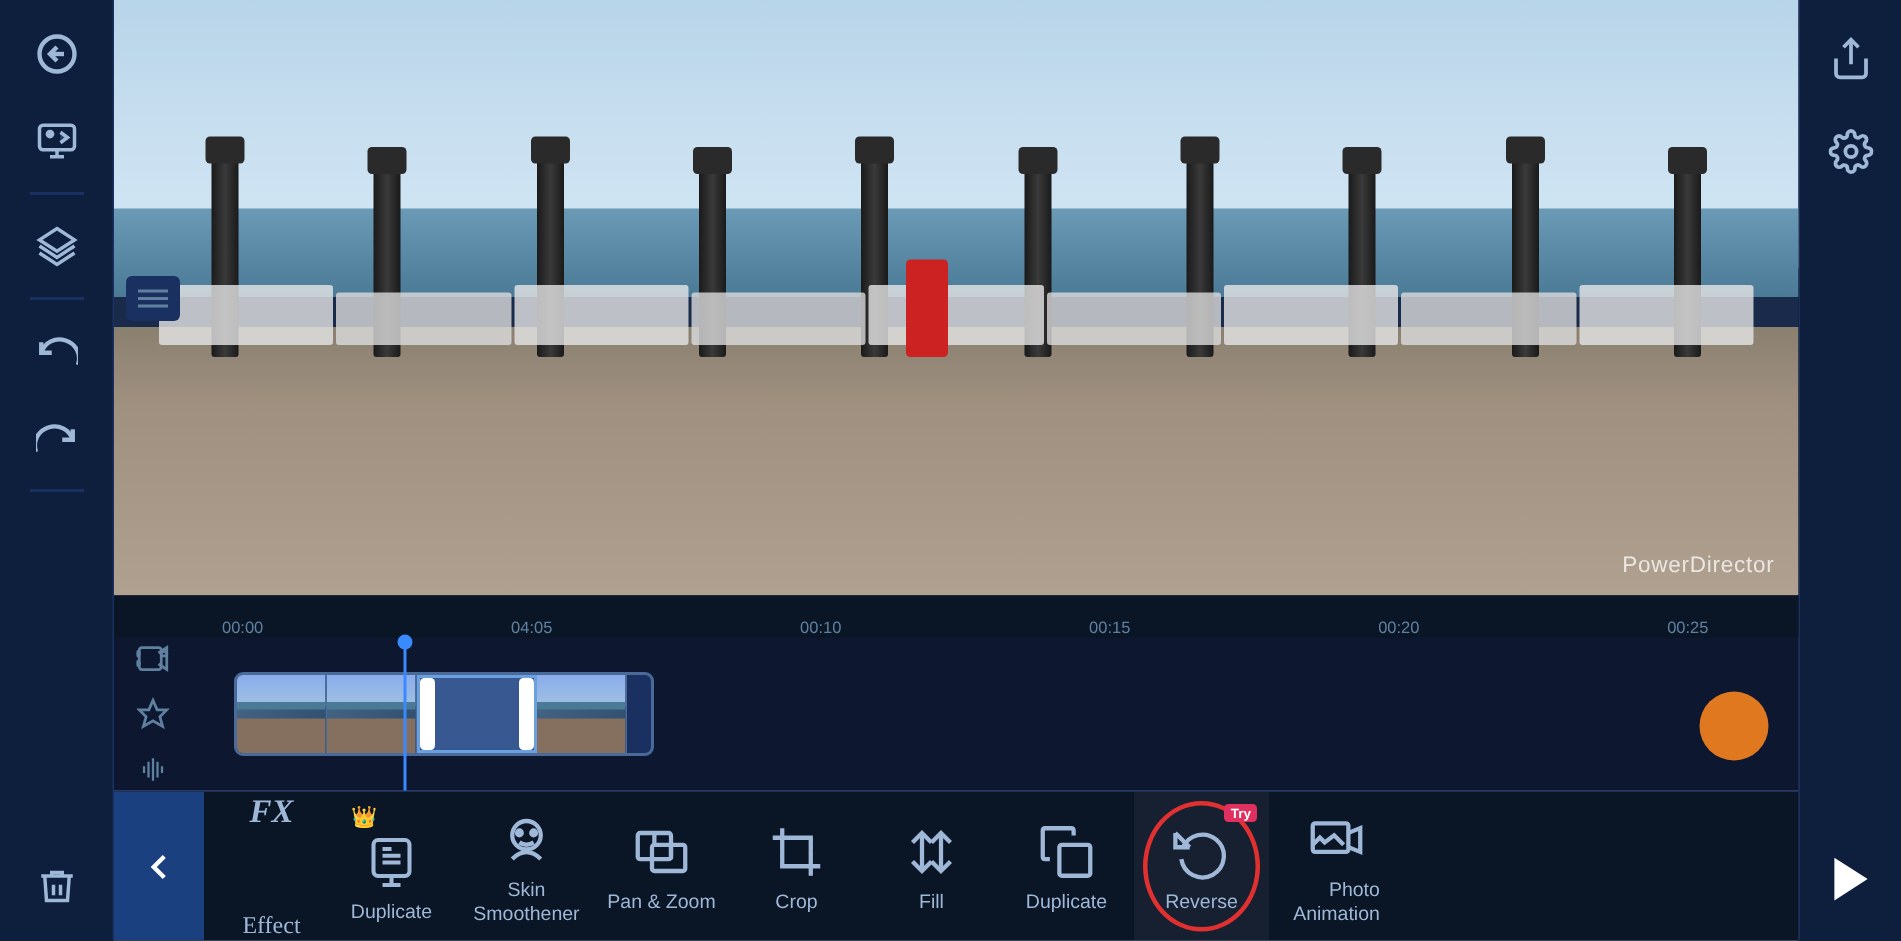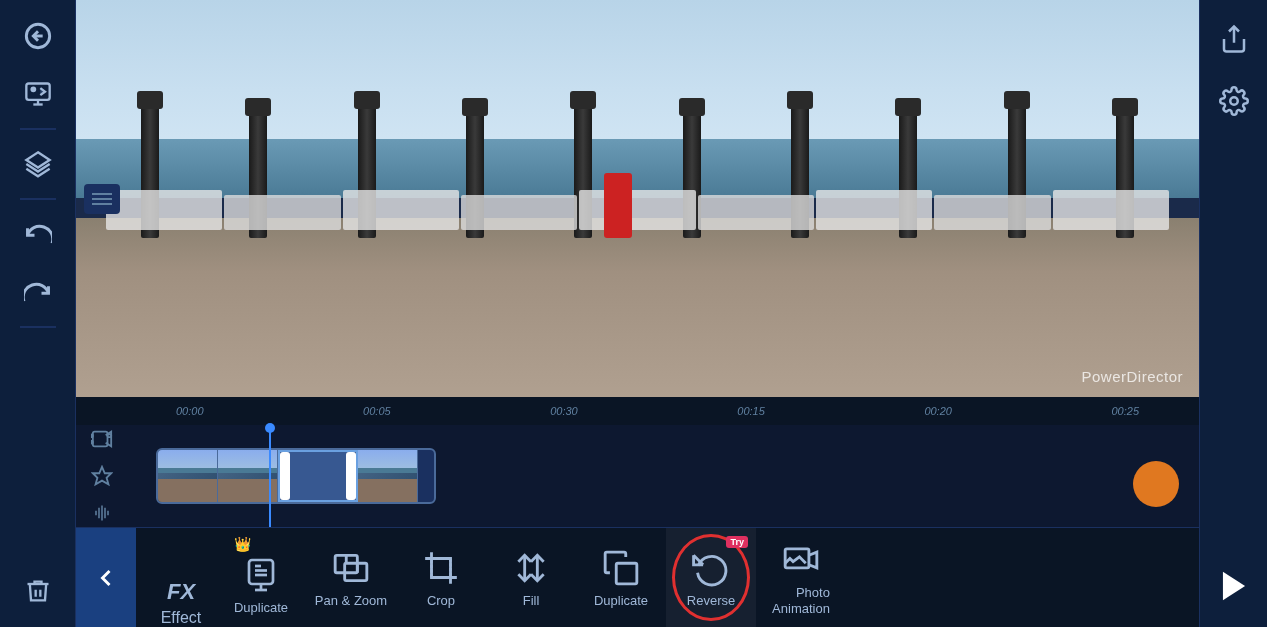--- a/index.html
+++ b/index.html
@@ -150,25 +150,24 @@
       height: 130px;
       background: #0d1830;
       position: relative;
       display: flex;
       flex-direction: column;
     }
     .timeline-ruler {
       height: 28px;
       background: #0a1525;
       display: flex;
-      align-items: center;
-      padding: 0 60px 0 100px;
+      align-items: flex-end;
+      padding: 0 60px 0 72px;
       gap: 0;
       position: relative;
-      font-style: italic;
     }
     .ruler-marks {
       display: flex;
       width: 100%;
       justify-content: space-between;
     }
     .ruler-mark {
       color: #6080a0;
       font-size: 11px;
     }
@@ -391,25 +390,26 @@
       font-weight: bold;
       padding: 1px 4px;
       border-radius: 3px;
     }
     .toolbar-fx-item {
       min-width: 70px;
       height: 100%;
       display: flex;
       flex-direction: column;
       align-items: center;
-      justify-content: flex-end;
+      justify-content: space-between;
       color: #a0b8d8;
       cursor: pointer;
-      gap: 4px;
+      gap: 16px;
       padding: 0 6px;
+      font-family: Liberation Serif, serif;
     }
   </style>
 </head>
 <body>
 
 <div class="left-sidebar">
   <div class="sidebar-btn">
     <svg viewBox="0 0 24 24" fill="none" stroke="currentColor" stroke-width="2.5">
       <circle cx="12" cy="12" r="10"></circle>
       <polyline points="12,8 8,12 12,16"></polyline>
@@ -504,22 +504,22 @@
           <div style="width:20px;height:2px;background:#6080a0;margin:3px 0;"></div>
         </div>
       </div>
     </div>
   </div>
 
   <div class="timeline-area">
     <div class="timeline-ruler">
       <div class="ruler-marks">
         <span class="ruler-mark">00:00</span>
-        <span class="ruler-mark">00:05</span>
-        <span class="ruler-mark">00:30</span>
+        <span class="ruler-mark">04:05</span>
+        <span class="ruler-mark">00:10</span>
         <span class="ruler-mark">00:15</span>
         <span class="ruler-mark">00:20</span>
         <span class="ruler-mark">00:25</span>
       </div>
     </div>
     <div class="timeline-tracks">
       <div class="track-icons">
         <div class="track-icon-btn">
           <svg width="22" height="22" viewBox="0 0 24 24" fill="none" stroke="#6080a0" stroke-width="2">
             <rect x="2" y="4" width="16" height="16" rx="2"></rect>
@@ -594,20 +594,32 @@
             <line x1="12" y1="18" x2="12" y2="22"></line>
             <line x1="8" y1="22" x2="16" y2="22"></line>
             <line x1="8" y1="9" x2="16" y2="9"></line>
             <line x1="8" y1="12" x2="16" y2="12"></line>
             <line x1="8" y1="6" x2="12" y2="6"></line>
           </svg>
         </div>
         <span class="item-label">Duplicate</span>
       </div>
 
+      <div class="toolbar-item">
+        <div class="item-icon">
+          <svg width="38" height="38" viewBox="0 0 24 24" fill="none" stroke="#a0b8d8" stroke-width="1.8">
+            <circle cx="12" cy="10" r="6"></circle>
+            <path d="M6,20 Q12,14 18,20"></path>
+            <circle cx="9" cy="9" r="1" fill="#a0b8d8"></circle>
+            <circle cx="15" cy="9" r="1" fill="#a0b8d8"></circle>
+            <path d="M9,13 Q12,15 15,13"></path>
+          </svg>
+        </div>
+        <span class="item-label" style="text-align:center;line-height:1.2;">Skin<br>Smoothener</span>
+      </div>
 
 
 
       <div class="toolbar-item">
         <div class="item-icon">
           <svg width="38" height="38" viewBox="0 0 24 24" fill="none" stroke="#a0b8d8" stroke-width="1.8">
             <rect x="2" y="4" width="14" height="11" rx="1"></rect>
             <rect x="8" y="9" width="14" height="11" rx="1"></rect>
             <line x1="9" y1="4" x2="9" y2="9"></line>
             <line x1="16" y1="9" x2="16" y2="15"></line>

